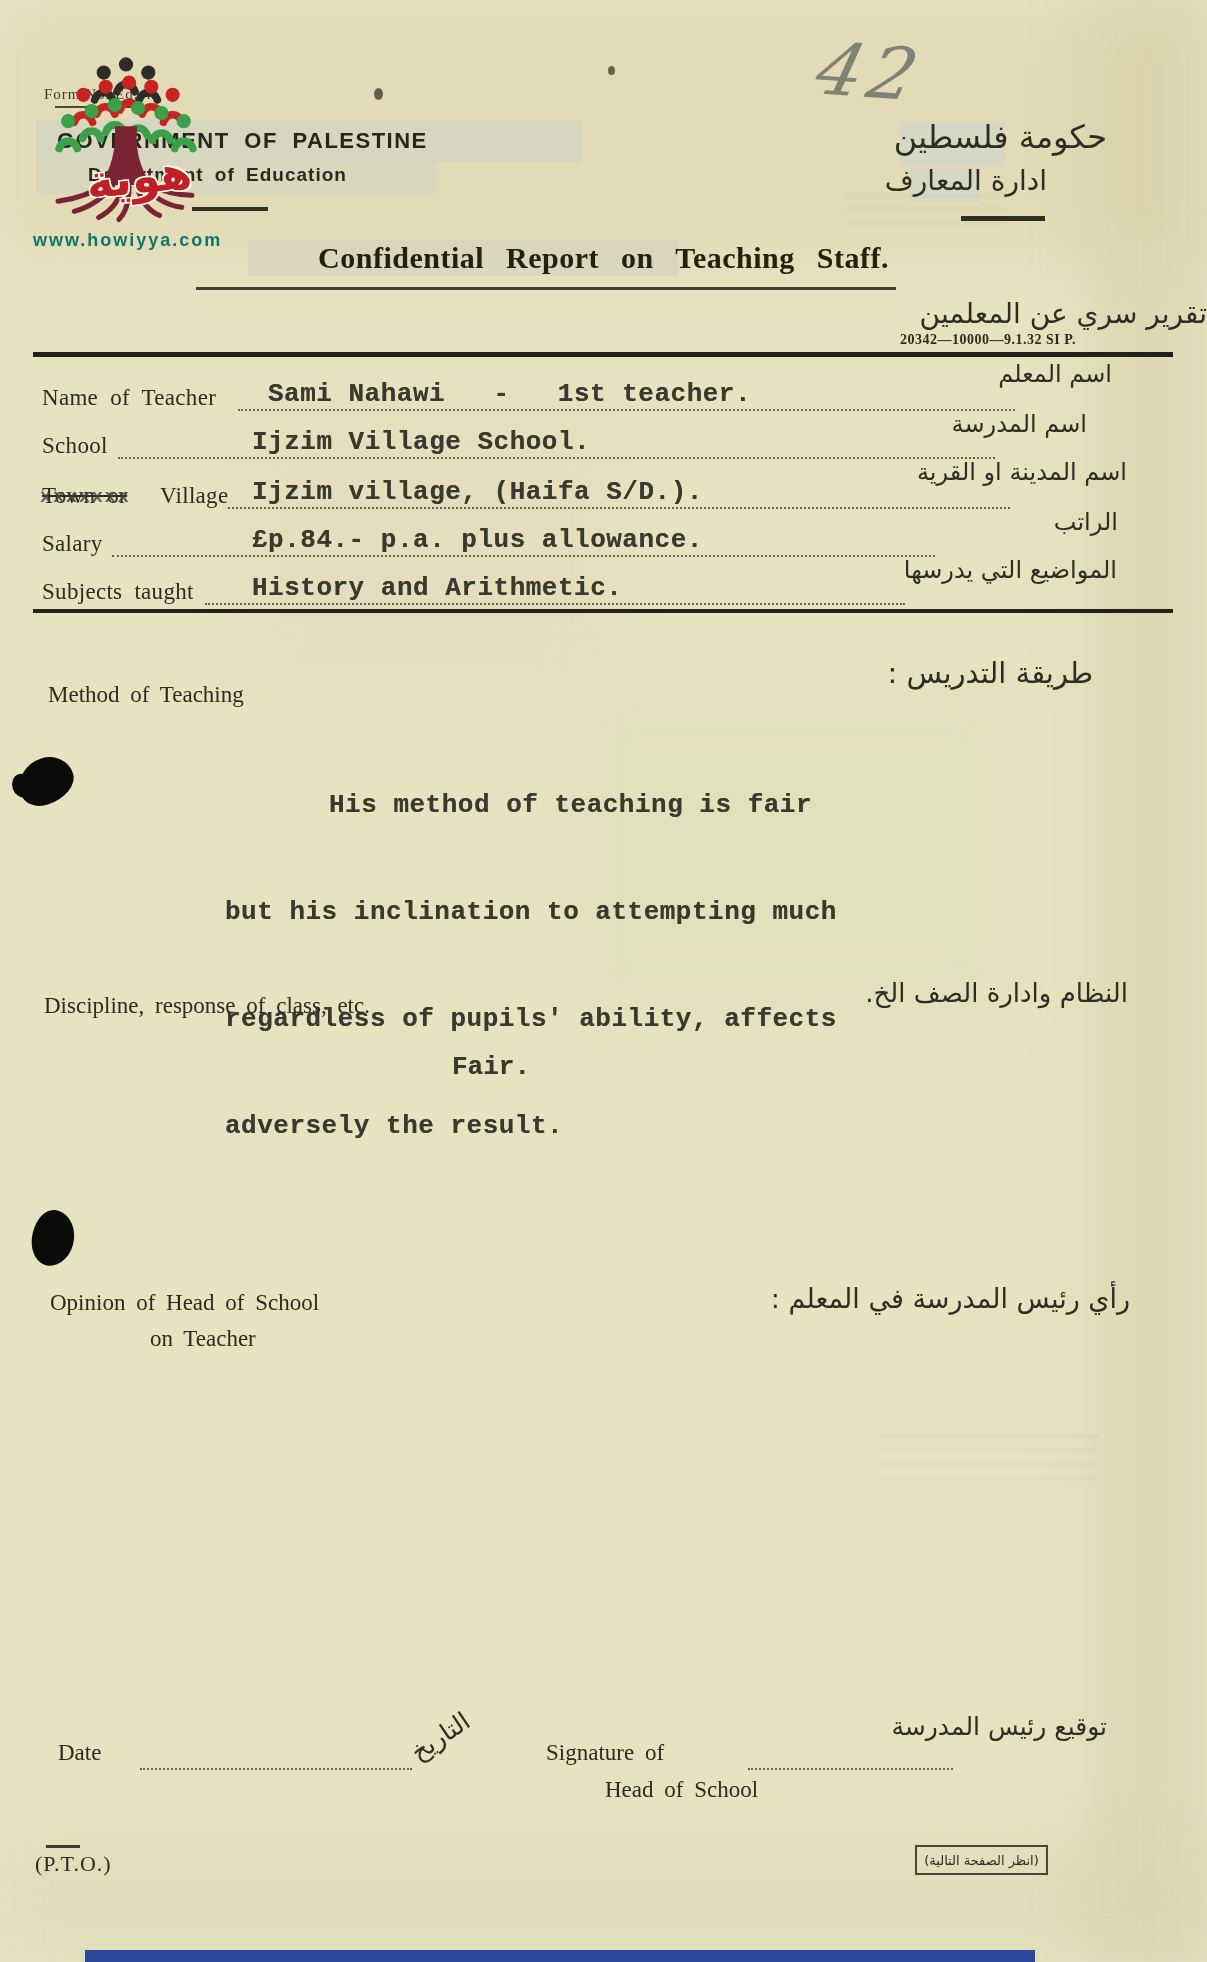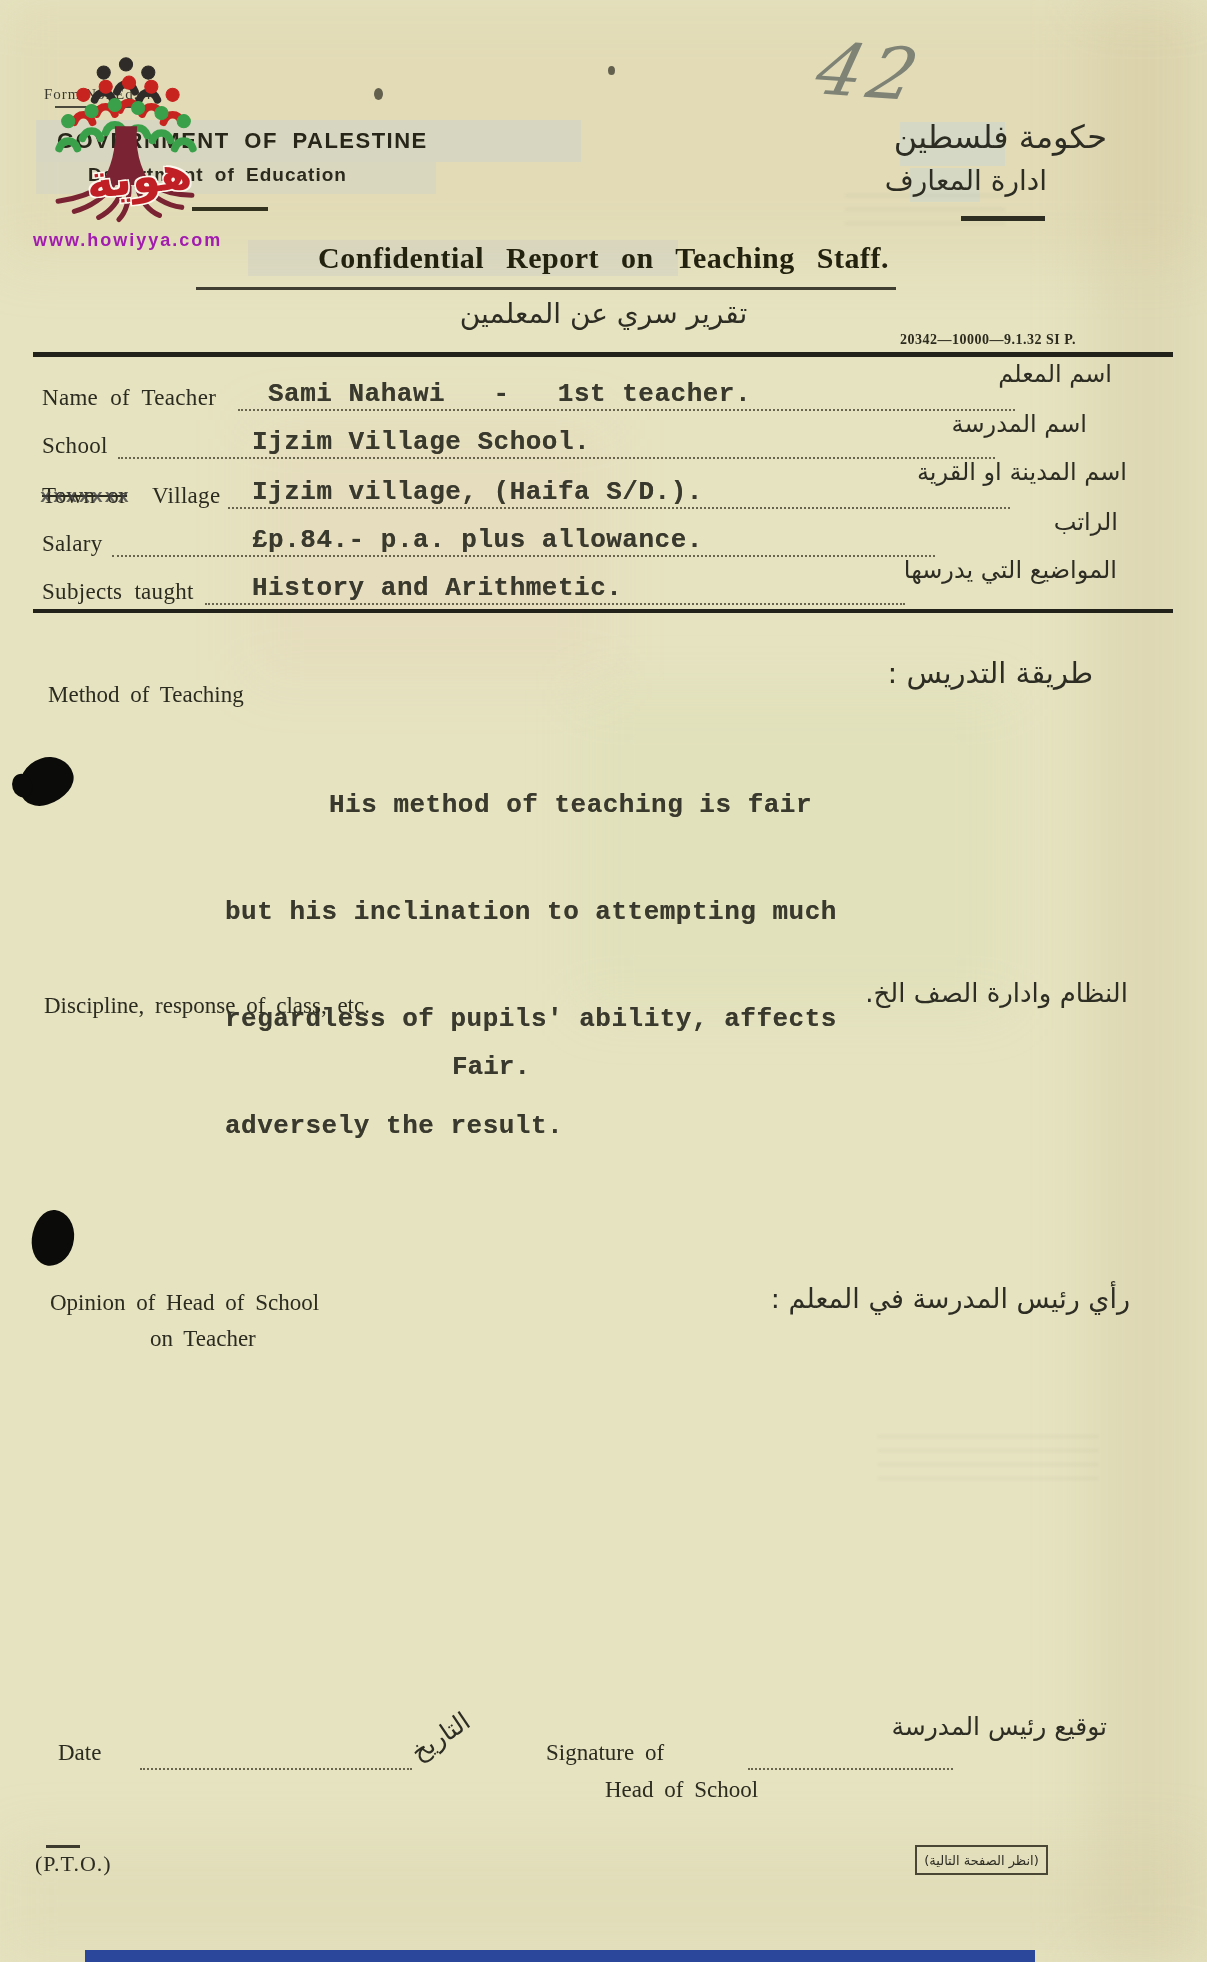--- a/index.html
+++ b/index.html
@@ -15,38 +15,38 @@
   .hl{position:absolute;pointer-events:none;}
   
   .formno{position:absolute;left:44px;top:86px;font-size:15px;letter-spacing:1px;color:#3a392e;}
   .formno-rule{position:absolute;left:55px;top:106px;width:82px;height:2px;background:#4a493c;}
   .gov-en{position:absolute;left:57px;top:128px;font-family:"Liberation Sans",sans-serif;
           font-weight:bold;font-size:22px;letter-spacing:1.5px;word-spacing:7px;color:#272619;}
   .dept-en{position:absolute;left:88px;top:164px;font-family:"Liberation Sans",sans-serif;
           font-weight:bold;font-size:19px;letter-spacing:1px;word-spacing:5px;color:#2b2a1d;}
   .dept-rule{position:absolute;left:192px;top:207px;width:76px;height:4px;background:#33321f;}
   .wm-url{position:absolute;left:33px;top:230px;font-family:"Liberation Sans",sans-serif;
-          font-size:18px;letter-spacing:2px;color:#a21caf;font-weight:bold;text-align:right;}
+          font-size:18px;letter-spacing:2px;color:#0f766e;font-weight:bold;text-align:right;}
   
   .logo{position:absolute;left:50px;top:55px;width:152px;height:178px;}
   .logo-callig{position:absolute;left:86px;top:150px;font-family:"DejaVu Sans",sans-serif;
           font-size:46px;font-weight:bold;color:#c01f26;transform:rotate(-6deg);direction:rtl;
           text-shadow:-1.5px -1.5px 0 #fdf9ef,1.5px -1.5px 0 #fdf9ef,-1.5px 1.5px 0 #fdf9ef,1.5px 1.5px 0 #fdf9ef;}
   
   .ar{font-family:"DejaVu Sans",sans-serif;direction:rtl;color:#2e2d24;}
   .hand42{position:absolute;left:818px;top:30px;font-family:"DejaVu Serif",serif;font-style:italic;
           font-size:72px;color:#7e8376;transform:rotate(4deg) skewX(-10deg);letter-spacing:6px;}
   .gov-ar{position:absolute;right:100px;top:118px;font-size:32px;}
   .dept-ar{position:absolute;right:160px;top:164px;font-size:28px;}
   .ar-rule{position:absolute;left:961px;top:216px;width:84px;height:5px;background:#2f2e22;}
   
   .title-en{position:absolute;left:0;top:241px;width:100%;text-align:center;font-weight:bold;
           font-size:30px;word-spacing:14px;letter-spacing:0.5px;color:#23220f;}
   .title-underline{position:absolute;left:196px;top:287px;width:700px;height:3px;background:#3f3e30;}
-  .title-ar{position:absolute;left:0;top:297px;width:100%;text-align:center;font-size:28px;}
+  .title-ar{position:absolute;left:0;top:297px;width:100%;text-align:right;font-size:28px;}
   .print-code{position:absolute;left:900px;top:332px;font-size:14px;font-weight:bold;
           letter-spacing:0.5px;color:#2c2b1e;font-family:"Liberation Serif",serif;}
   .rule{position:absolute;left:33px;width:1140px;background:#23221a;}
   .rule1{top:352px;height:5px;}
   .rule2{top:609px;height:4px;}
   
   .flabel{position:absolute;font-size:23px;word-spacing:6px;letter-spacing:0.3px;color:#2c2b20;}
   .dots{position:absolute;height:0;border-bottom:2px dotted rgba(82,78,58,0.85);}
   .typed{font-family:"Liberation Mono","DejaVu Sans Mono",monospace;font-weight:bold;
          color:#3a392e;white-space:pre;text-shadow:0 0 0.6px rgba(58,57,46,0.65);}
@@ -161,21 +161,21 @@
   <div class="dots" style="left:238px;top:409px;width:777px;"></div>
   <span class="typed fvalue" style="left:268px;top:379px;">Sami Nahawi   -   1st teacher.</span>
   <span class="ar farlabel" style="right:95px;top:360px;">اسم المعلم</span>
 
   <span class="flabel" style="left:42px;top:433px;">School</span>
   <div class="dots" style="left:118px;top:457px;width:877px;"></div>
   <span class="typed fvalue" style="left:252px;top:427px;">Ijzim Village School.</span>
   <span class="ar farlabel" style="right:120px;top:410px;">اسم المدرسة</span>
 
   <span class="flabel" style="left:42px;top:483px;"><span class="struck">Town or</span><span class="cancel">xxxxxxx</span></span>
-  <span class="flabel" style="left:152px;top:483px;">Village</span>
+  <span class="flabel" style="left:160px;top:483px;">Village</span>
   <div class="dots" style="left:228px;top:507px;width:782px;"></div>
   <span class="typed fvalue" style="left:252px;top:477px;">Ijzim village, (Haifa S/D.).</span>
   <span class="ar farlabel" style="right:80px;top:458px;">اسم المدينة او القرية</span>
 
   <span class="flabel" style="left:42px;top:531px;">Salary</span>
   <div class="dots" style="left:112px;top:555px;width:823px;"></div>
   <span class="typed fvalue" style="left:252px;top:525px;">£p.84.- p.a. plus allowance.</span>
   <span class="ar farlabel" style="right:89px;top:508px;margin-left:28px;">الراتب</span>
 
   <span class="flabel" style="left:42px;top:579px;">Subjects taught</span>

